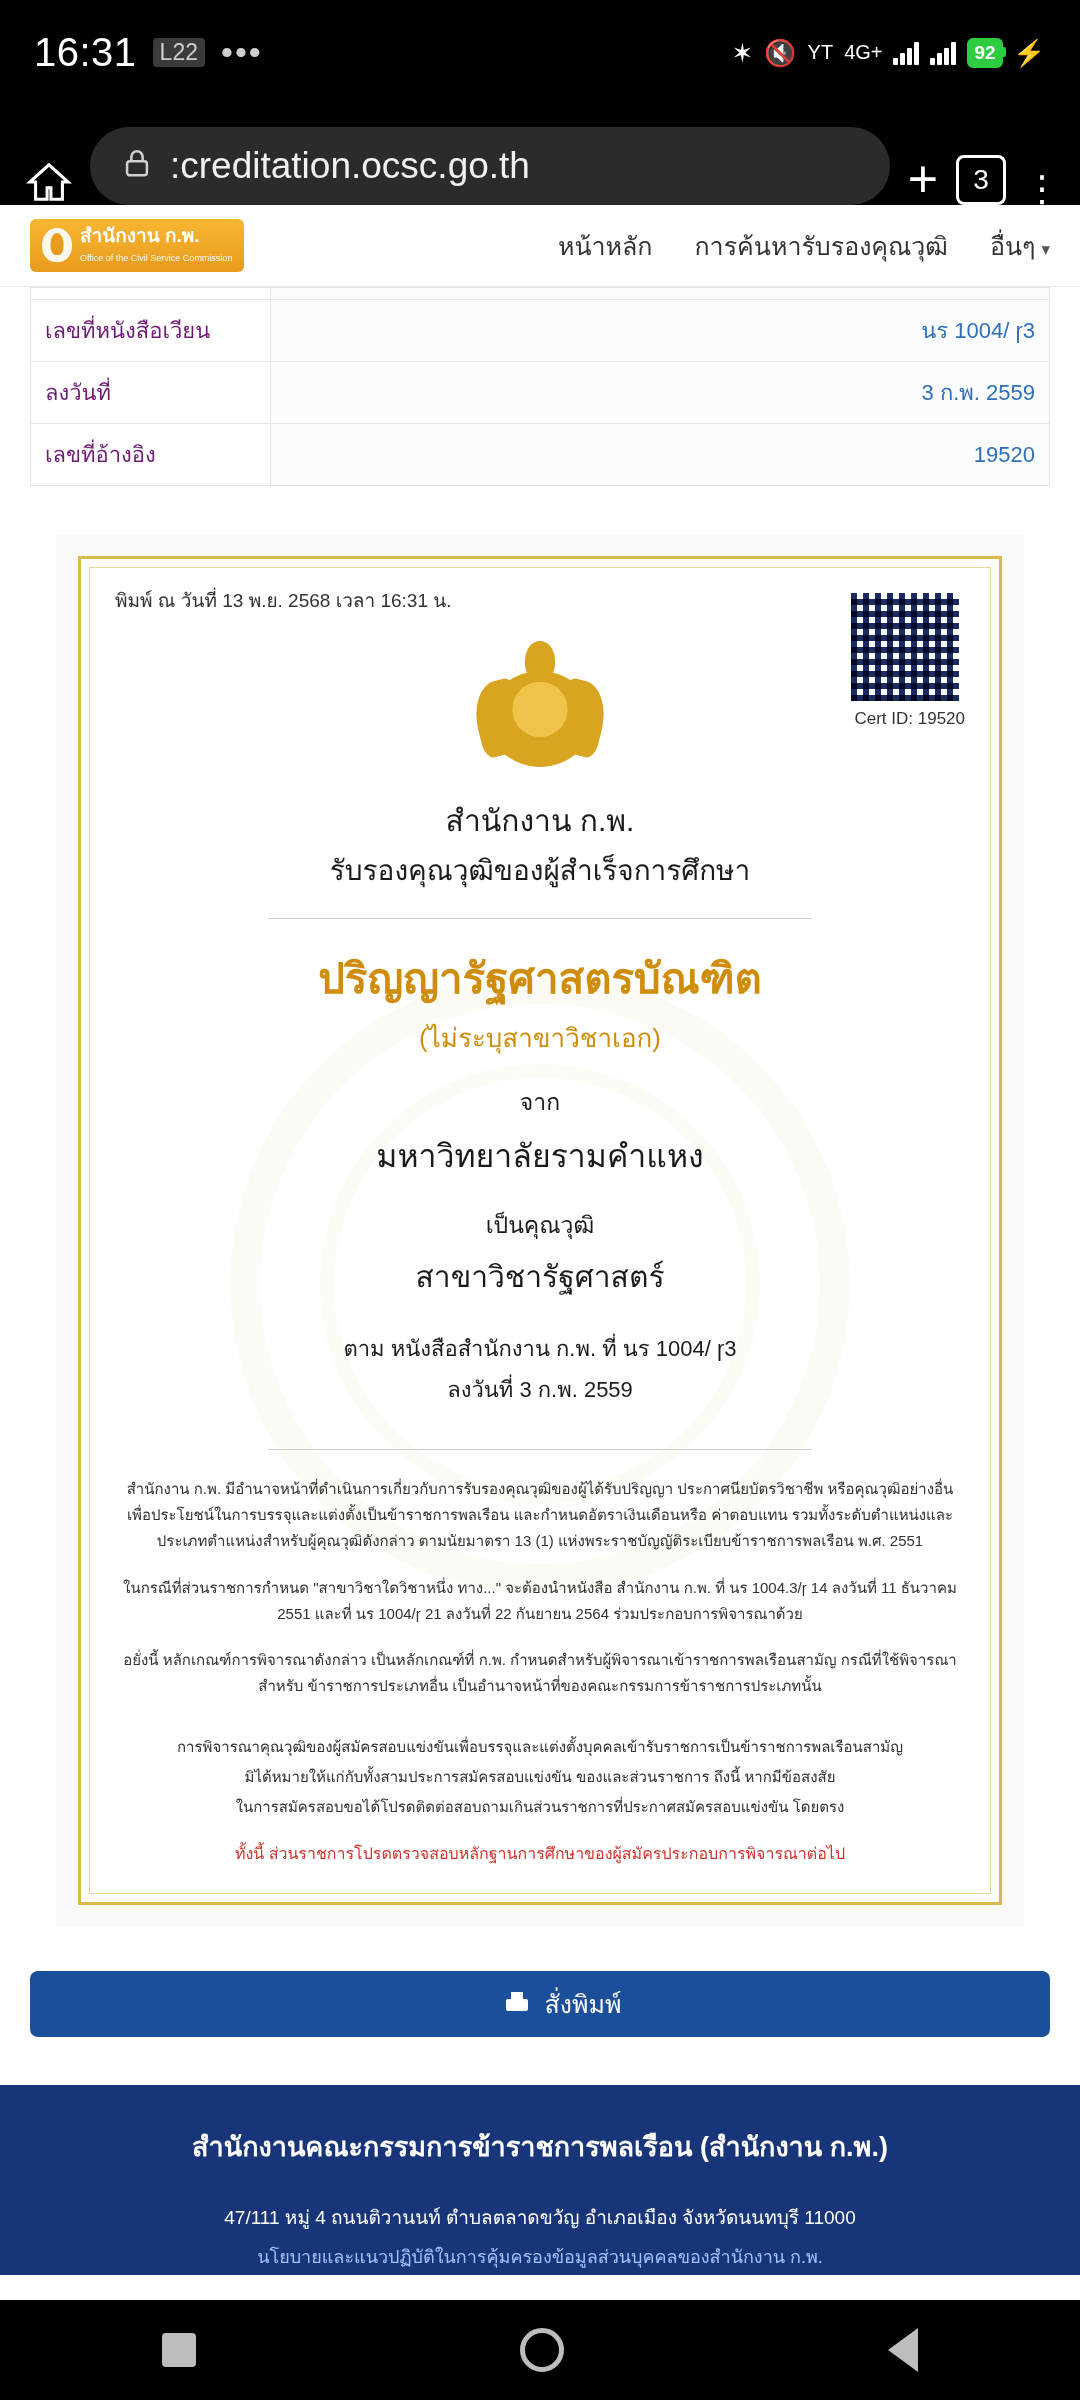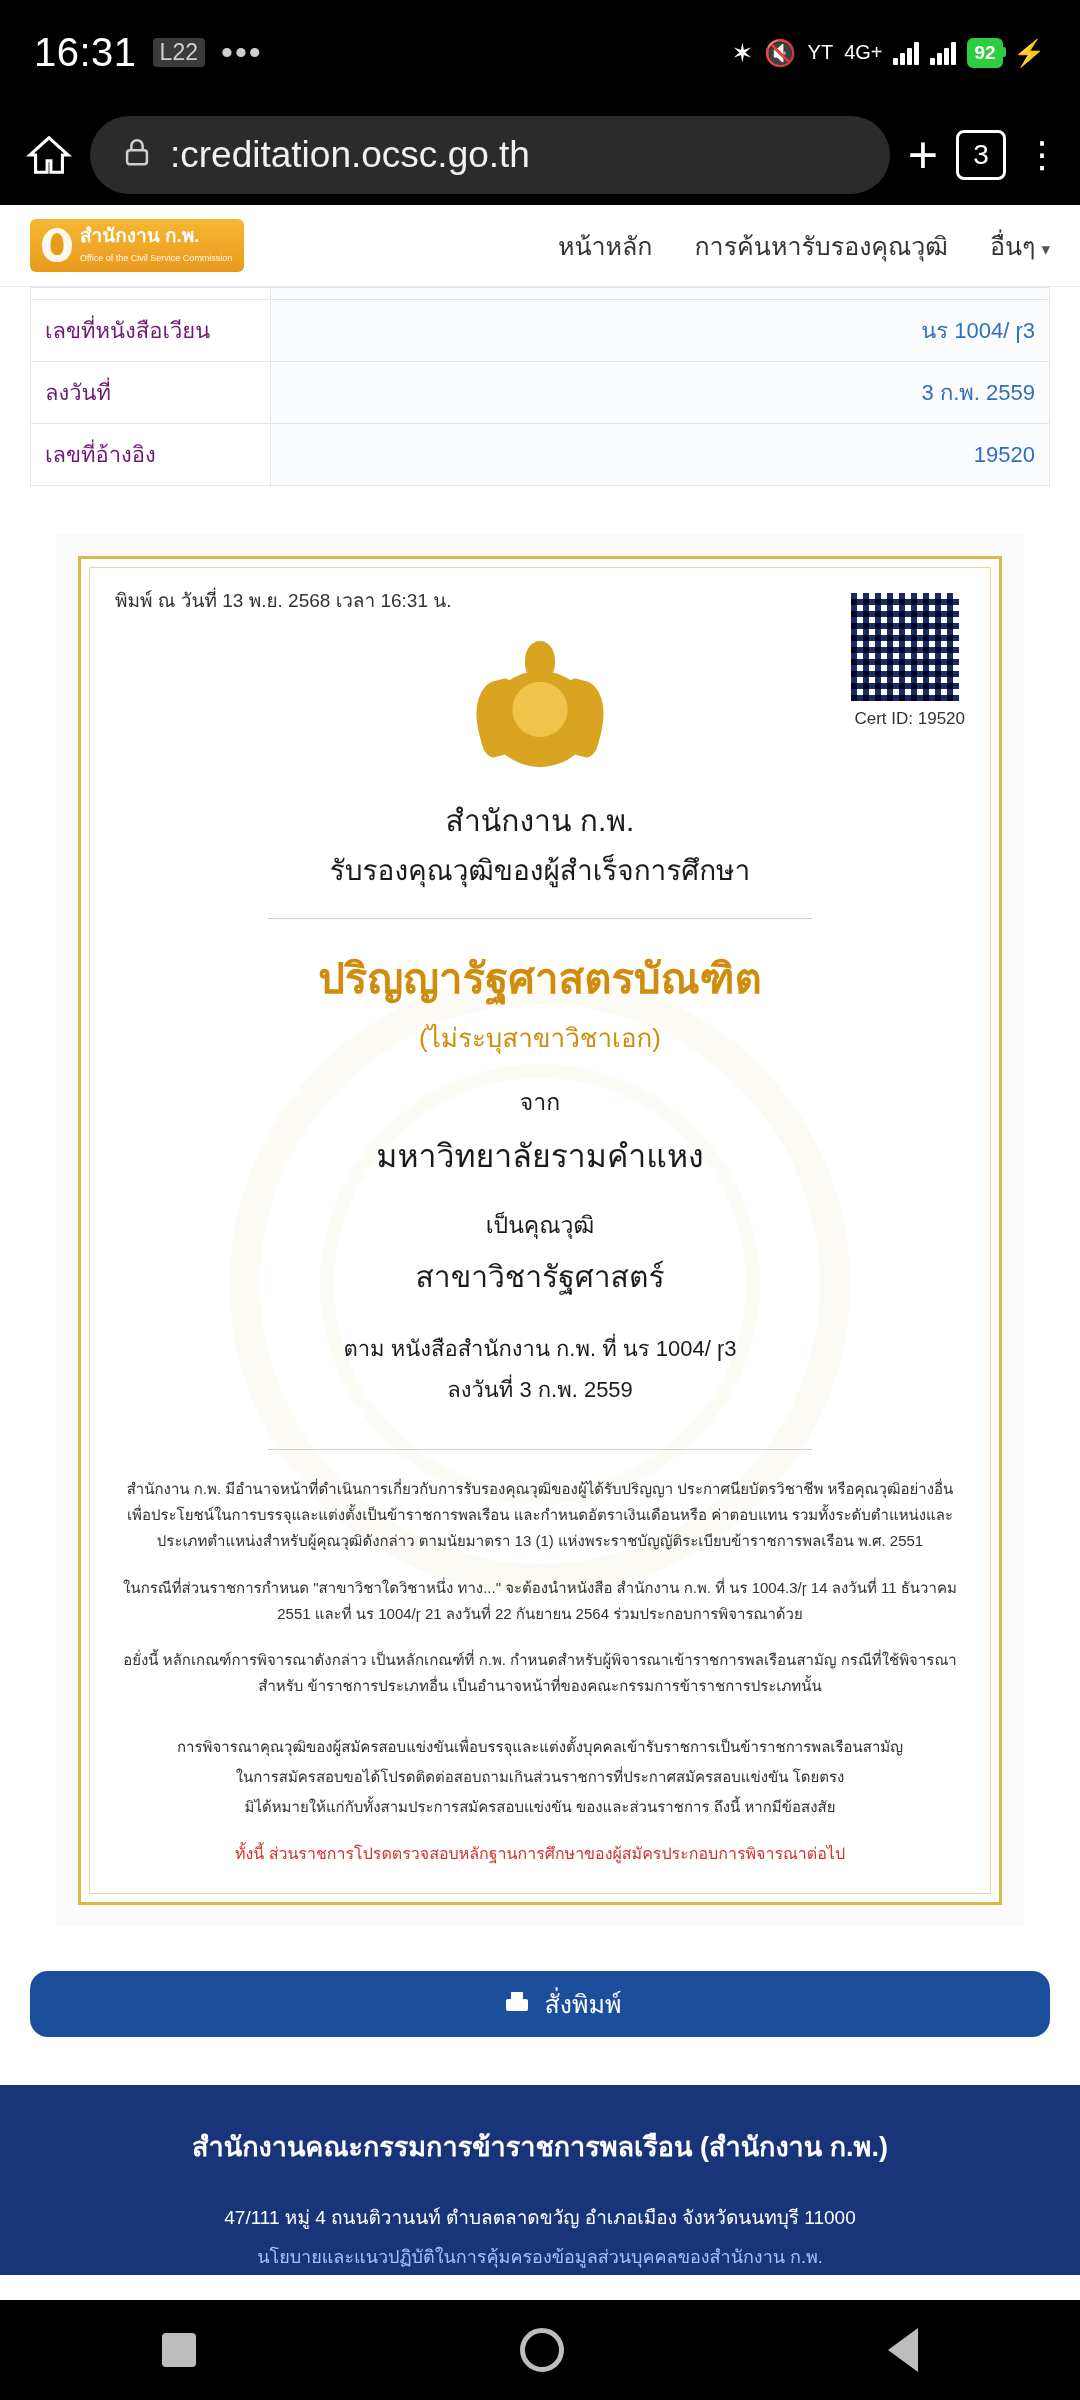--- a/index.html
+++ b/index.html
@@ -38,21 +38,21 @@
     position: relative;
   }
   .batt::after {
     content: ""; position: absolute; right: -5px; top: 7px;
     width: 3px; height: 10px; background: #2ecc40; border-radius: 0 2px 2px 0;
   }
 
   
   .chrome {
     height: 100px; background: #000;
-    display: flex; align-items: center; gap: 18px; padding: 0 26px;
+    display: flex; align-items: flex-end; gap: 18px; padding: 0 26px;
   }
   .home-icon { width: 46px; height: 46px; position: relative; }
   .omnibox {
     flex: 1; height: 78px; background: #2b2b2b; border-radius: 40px;
     display: flex; align-items: center; gap: 16px; padding: 0 30px;
     overflow: hidden;
   }
   .omnibox .url {
     color: #f1f1f1; font-size: 37px; white-space: nowrap; overflow: hidden;
   }
@@ -171,21 +171,21 @@
   .legal {
     position: relative; z-index: 2; margin-top: 26px; text-align: center;
     font-size: 15px; color: #333; line-height: 1.75;
   }
   .legal p { margin-bottom: 20px; }
   .warn { color: #d0342c; font-size: 16px; margin-top: 4px; }
 
   
   .printbtn {
     margin: 44px 30px 0 30px; height: 66px; background: #1b4f9c; color: #fff;
-    border-radius: 18px; display: flex; align-items: center; justify-content: center;
+    border-radius: 8px; display: flex; align-items: center; justify-content: center;
     gap: 14px; font-size: 25px; padding-left: 44px;
   }
   .pr-ico { width: 28px; height: 24px; position: relative; }
   .pr-ico::before {
     content: ""; position: absolute; left: 3px; top: 7px; width: 22px; height: 12px;
     background: #fff; border-radius: 2px;
   }
   .pr-ico::after {
     content: ""; position: absolute; left: 8px; top: 0; width: 12px; height: 7px;
     background: #fff;
@@ -335,22 +335,22 @@
         <div class="c-ref" style="margin-top:4px">ลงวันที่ 3 ก.พ. 2559</div>
       </div>
 
       <div class="hr" style="margin-top:40px"></div>
 
       <div class="legal">
         <p>สำนักงาน ก.พ. มีอำนาจหน้าที่ดำเนินการเกี่ยวกับการรับรองคุณวุฒิของผู้ได้รับปริญญา ประกาศนียบัตรวิชาชีพ หรือคุณวุฒิอย่างอื่น เพื่อประโยชน์ในการบรรจุและแต่งตั้งเป็นข้าราชการพลเรือน และกำหนดอัตราเงินเดือนหรือ ค่าตอบแทน รวมทั้งระดับตำแหน่งและประเภทตำแหน่งสำหรับผู้คุณวุฒิดังกล่าว ตามนัยมาตรา 13 (1) แห่งพระราชบัญญัติระเบียบข้าราชการพลเรือน พ.ศ. 2551</p>
         <p>ในกรณีที่ส่วนราชการกำหนด "สาขาวิชาใดวิชาหนึ่ง ทาง..." จะต้องนำหนังสือ สำนักงาน ก.พ. ที่ นร 1004.3/ɼ 14 ลงวันที่ 11 ธันวาคม 2551 และที่ นร 1004/ɼ 21 ลงวันที่ 22 กันยายน 2564 ร่วมประกอบการพิจารณาด้วย</p>
         <p>อยั่งนี้ หลักเกณฑ์การพิจารณาดังกล่าว เป็นหลักเกณฑ์ที่ ก.พ. กำหนดสำหรับผู้พิจารณาเข้าราชการพลเรือนสามัญ กรณีที่ใช้พิจารณาสำหรับ ข้าราชการประเภทอื่น เป็นอำนาจหน้าที่ของคณะกรรมการข้าราชการประเภทนั้น</p>
         <p style="margin-top:34px">การพิจารณาคุณวุฒิของผู้สมัครสอบแข่งขันเพื่อบรรจุและแต่งตั้งบุคคลเข้ารับราชการเป็นข้าราชการพลเรือนสามัญ</p>
+        <p style="margin-top:-16px">มิได้หมายให้แก่กับทั้งสามประการสมัครสอบแข่งขัน ของและส่วนราชการ ถึงนี้ หากมีข้อสงสัย</p>
         <p style="margin-top:-16px">ในการสมัครสอบขอได้โปรดติดต่อสอบถามเกินส่วนราชการที่ประกาศสมัครสอบแข่งขัน โดยตรง</p>
-        <p style="margin-top:-16px">มิได้หมายให้แก่กับทั้งสามประการสมัครสอบแข่งขัน ของและส่วนราชการ ถึงนี้ หากมีข้อสงสัย</p>
         <div class="warn">ทั้งนี้ ส่วนราชการโปรดตรวจสอบหลักฐานการศึกษาของผู้สมัครประกอบการพิจารณาต่อไป</div>
       </div>
     </div>
   </div>
 
   <div class="printbtn">
     <span class="pr-ico"></span>
     <span>สั่งพิมพ์</span>
   </div>
 

